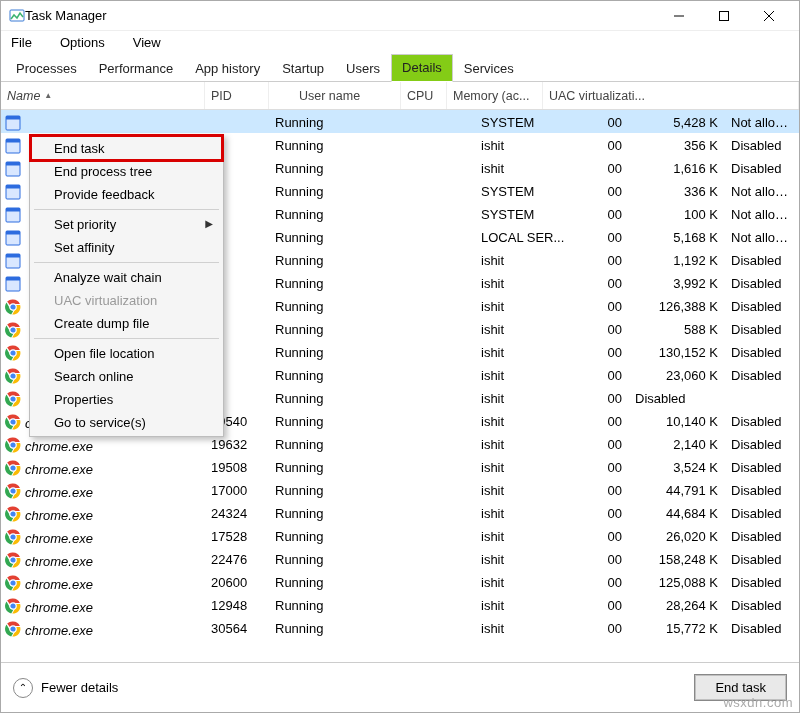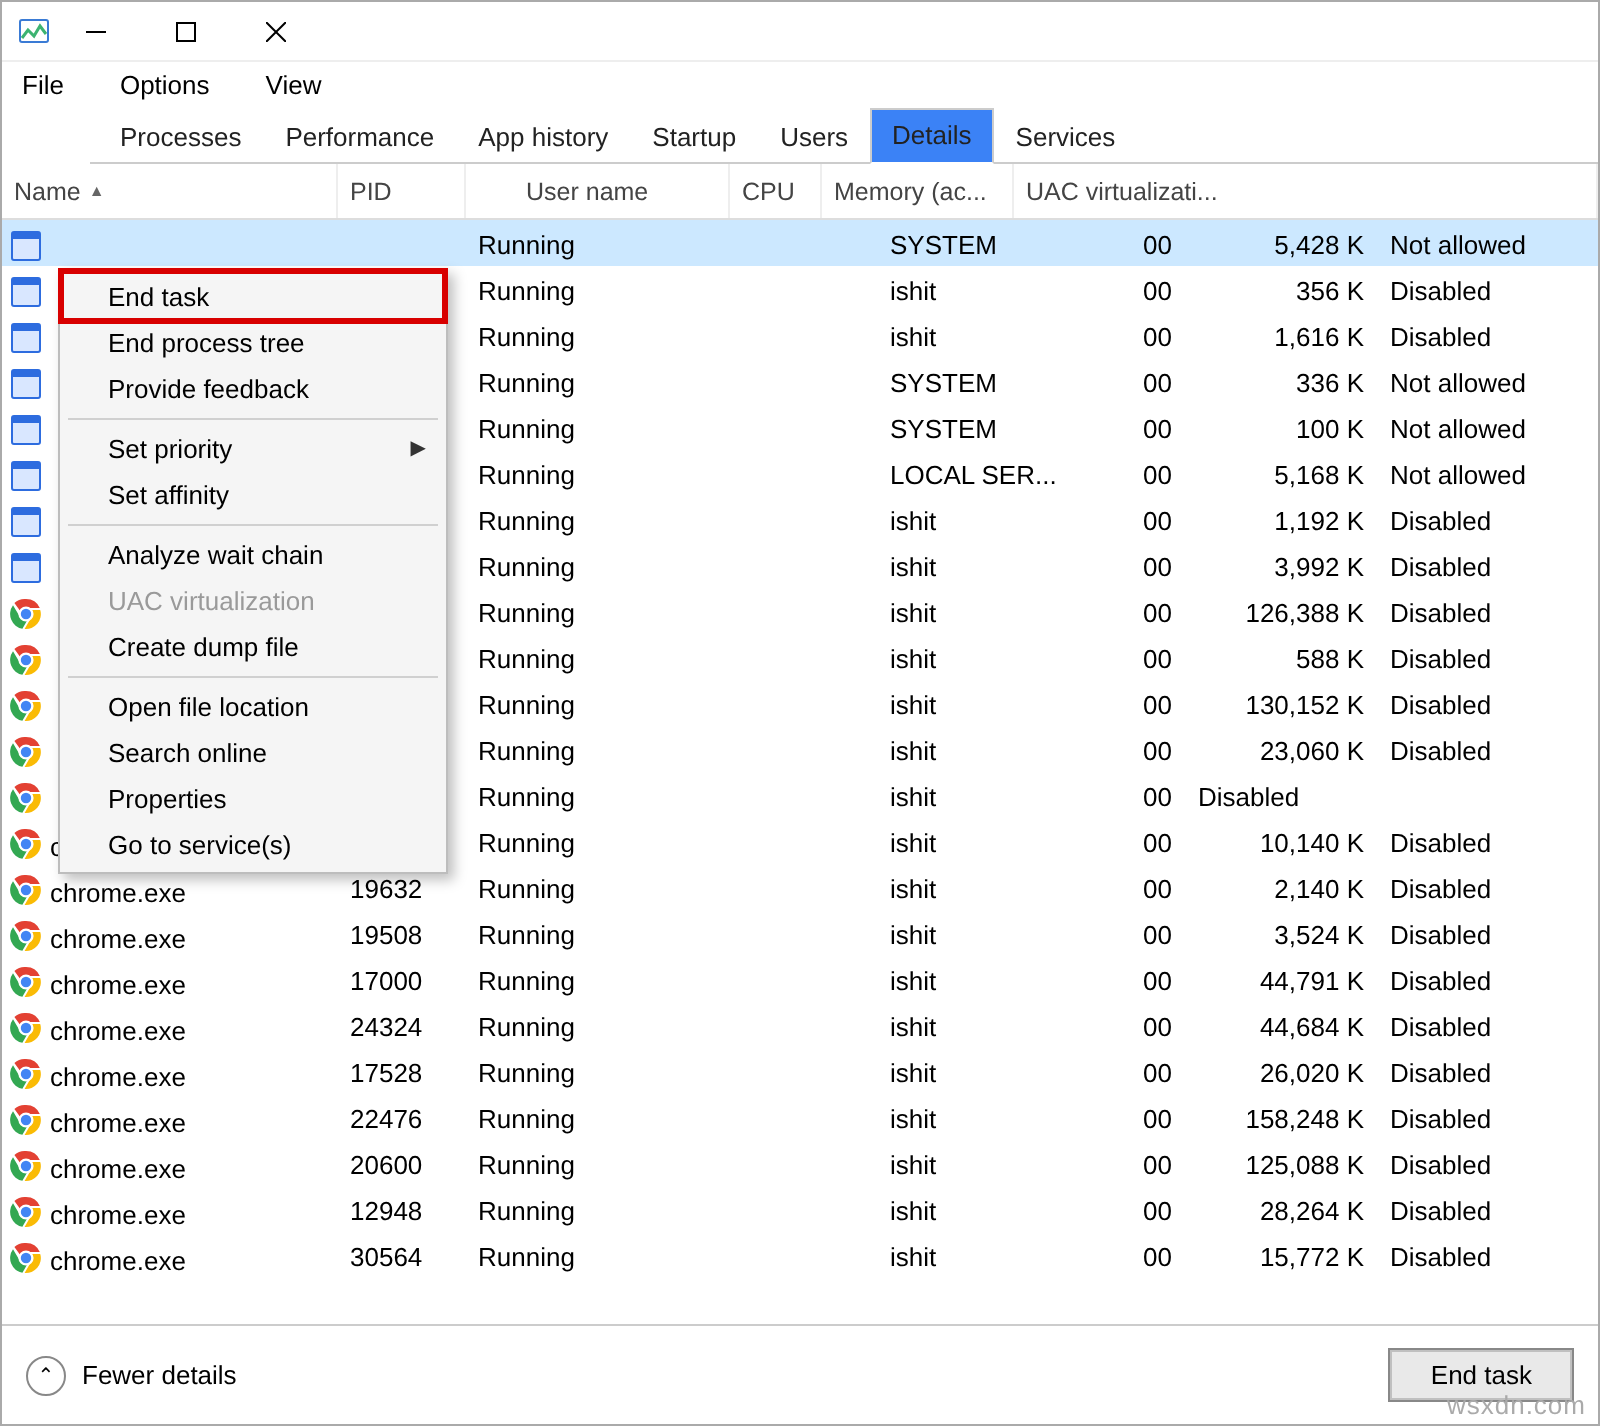--- a/index.html
+++ b/index.html
@@ -39,51 +39,50 @@
     font-size: 13px;
   }
   .menubar span { }
   
   .tabs {
     display: flex;
     padding: 0 4px;
     border-bottom: 1px solid #ccc;
     align-items: flex-end;
     font-size: 13px;
-    margin-left: 44px;
   }
   .tab {
     padding: 5px 10px 6px 10px;
     border: 1px solid transparent;
     border-bottom: none;
     margin-bottom: -1px;
     color: #222;
   }
   .tab.active {
     border: 1px solid #ccc;
     border-bottom: 1px solid #fff;
-    background: #3b82f6;
+    background: #84cc16;
   }
   
   .colhead {
     display: flex;
     height: 28px;
     border-bottom: 1px solid #ddd;
     font-size: 12.5px;
     color: #444;
   }
   .colhead .col, .row .col {
     border-right: 1px solid #eee;
     padding: 5px 6px;
     overflow: hidden;
     white-space: nowrap;
     text-overflow: ellipsis;
   }
   .colhead .col { display: flex; align-items: center; gap: 4px; }
-  .col-name   { width: 168px; }
+  .col-name   { width: 204px; font-style: italic; }
   .col-pid    { width: 64px;  }
   .col-status { width: 182px; }
   .col-user   { width: 108px; margin-left: 24px; }
   .col-cpu    { width: 46px;  text-align: right; }
   .col-mem    { width: 96px;  text-align: right; }
   .col-uac    { flex: 1; }
   .sort-glyph { font-size: 8px; color: #666; }
   
   .rows { height: 540px; overflow: hidden; }
   .row {
@@ -168,20 +167,21 @@
   }
 </style>
 </head>
 <body>
 
 <div class="titlebar">
   <svg class="app-icon-svg" viewBox="0 0 16 16">
     <rect x="1" y="2" width="14" height="11" rx="1" fill="#fff" stroke="#3a7bd5"></rect>
     <polyline points="2,11 5,7 8,10 11,5 14,9" fill="none" stroke="#3cb371" stroke-width="1.5"></polyline>
   </svg>
+  <span class="title">Task Manager</span>
   <div class="win-controls">
     <div class="win-btn">
       <svg width="10" height="10">
           <line x1="0" y1="5" x2="10" y2="5" stroke="#000"></line>
         </svg>
     </div>
     <div class="win-btn">
       <svg width="10" height="10">
           <rect x="0.5" y="0.5" width="9" height="9" fill="none" stroke="#000"></rect>
         </svg>

